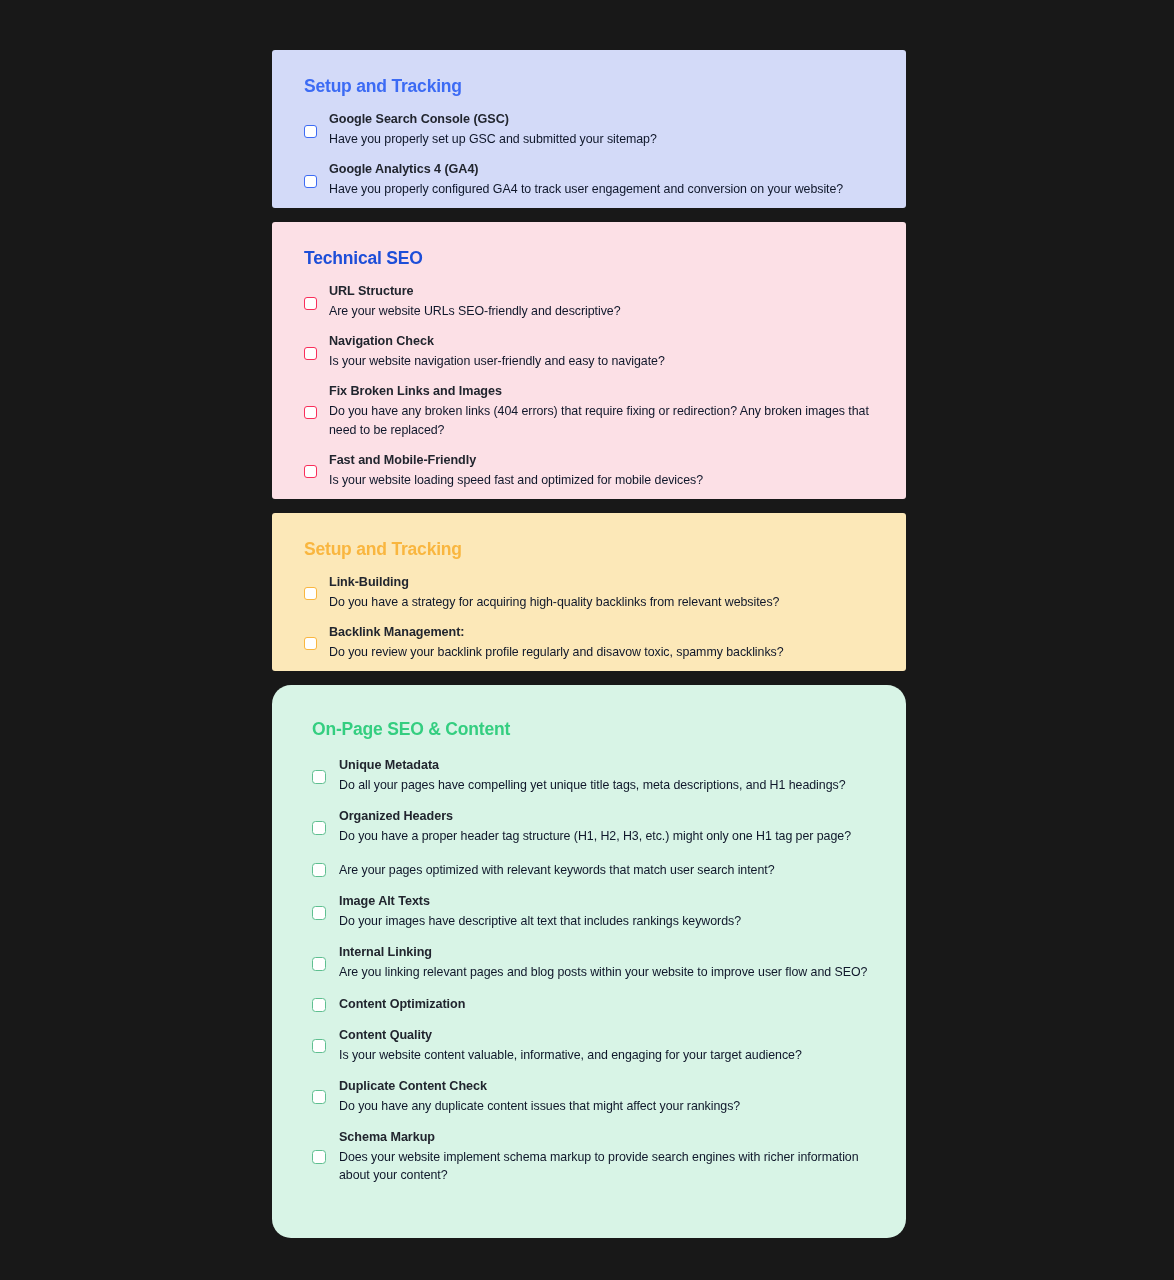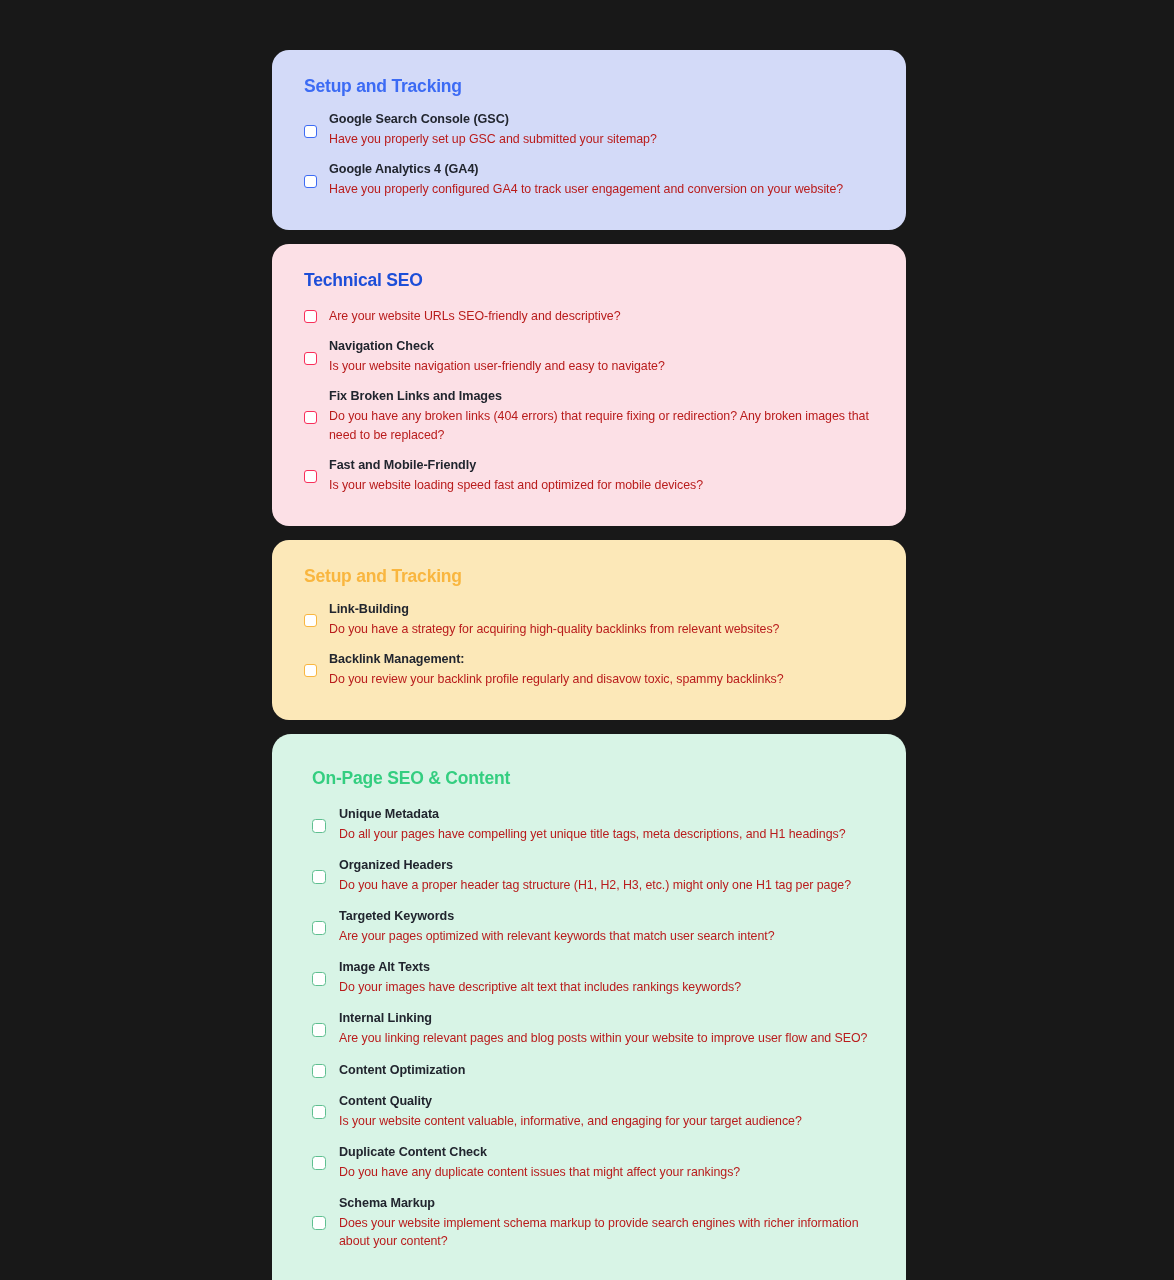--- a/index.html
+++ b/index.html
@@ -16,22 +16,22 @@
   .page {
     position: relative;
     width: 1174px;
     min-height: 1280px;
     background: #181818;
     padding: 50px 268px 0 272px;
   }
 
   .card {
     width: 634px;
-    border-radius: 17px;
-    padding: 26px 30px 32px 32px;
+    border-radius: 3px;
+    padding: 26px 30px 10px 32px;
     margin-bottom: 14px;
   }
 
   .card.card-green {
     padding: 34px 30px 40px 40px;
     margin-bottom: 0;
     border-radius: 19px;
   }
 
   .card-title {
@@ -78,21 +78,21 @@
     font-size: 12.6px;
     font-weight: 700;
     color: #21252e;
     line-height: 1.35;
     letter-spacing: -0.05px;
   }
 
   .item-desc {
     font-size: 12.4px;
     font-weight: 400;
-    color: #b91c1c;
+    color: #0f172a;
     line-height: 1.46;
     letter-spacing: -0.05px;
     margin-top: 2px;
   }
 
   
   .card-blue { background: #d3daf8; }
   .card-blue .card-title { color: #3c6bf4; }
   .card-blue .checkbox { border: 1.6px solid #3c6bf4; }
 
@@ -134,20 +134,21 @@
             </div>
           </div>
         </div>
       </div>
       <div class="card card-pink">
         <div class="card-title">Technical SEO</div>
         <div class="items">
           <div class="item">
             <div class="checkbox" role="checkbox" aria-checked="false"></div>
             <div class="item-body">
+              <div class="item-title">URL Structure</div>
               <div class="item-desc">Are your website URLs SEO-friendly and descriptive?</div>
             </div>
           </div>
           <div class="item">
             <div class="checkbox" role="checkbox" aria-checked="false"></div>
             <div class="item-body">
               <div class="item-title">Navigation Check</div>
               <div class="item-desc">Is your website navigation user-friendly and easy to navigate?</div>
             </div>
           </div>
@@ -199,21 +200,20 @@
           <div class="item">
             <div class="checkbox" role="checkbox" aria-checked="false"></div>
             <div class="item-body">
               <div class="item-title">Organized Headers</div>
               <div class="item-desc">Do you have a proper header tag structure (H1, H2, H3, etc.) might only one H1 tag per page?</div>
             </div>
           </div>
           <div class="item">
             <div class="checkbox" role="checkbox" aria-checked="false"></div>
             <div class="item-body">
-              <div class="item-title">Targeted Keywords</div>
               <div class="item-desc">Are your pages optimized with relevant keywords that match user search intent?</div>
             </div>
           </div>
           <div class="item">
             <div class="checkbox" role="checkbox" aria-checked="false"></div>
             <div class="item-body">
               <div class="item-title">Image Alt Texts</div>
               <div class="item-desc">Do your images have descriptive alt text that includes rankings keywords?</div>
             </div>
           </div>

